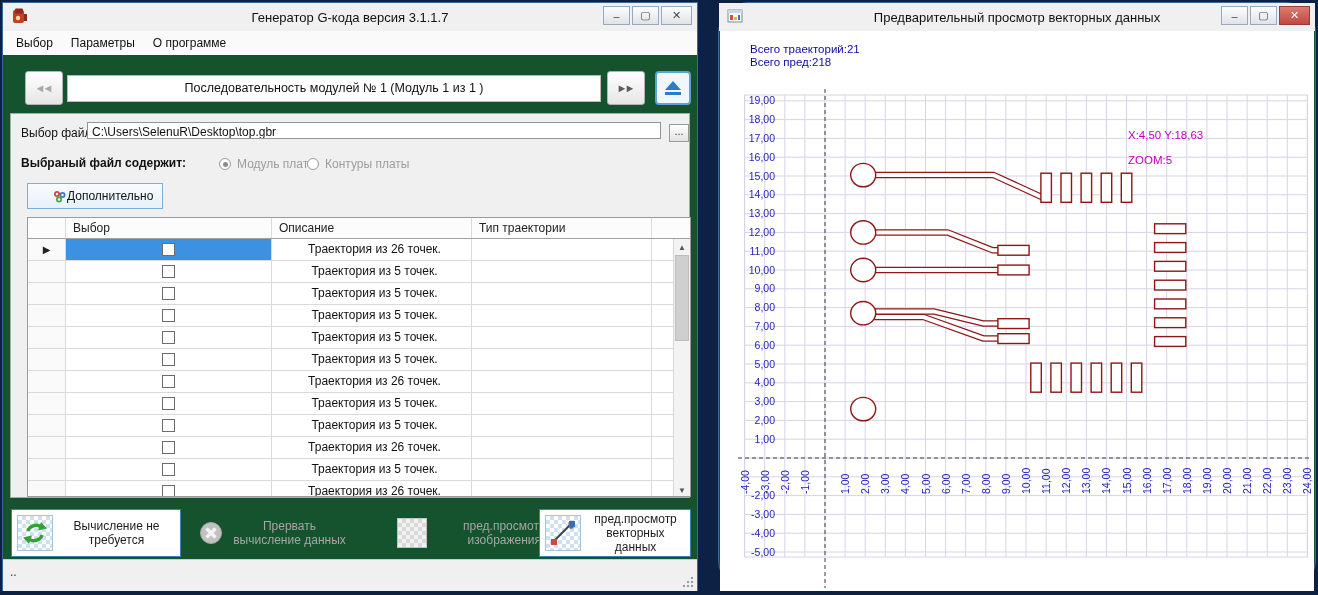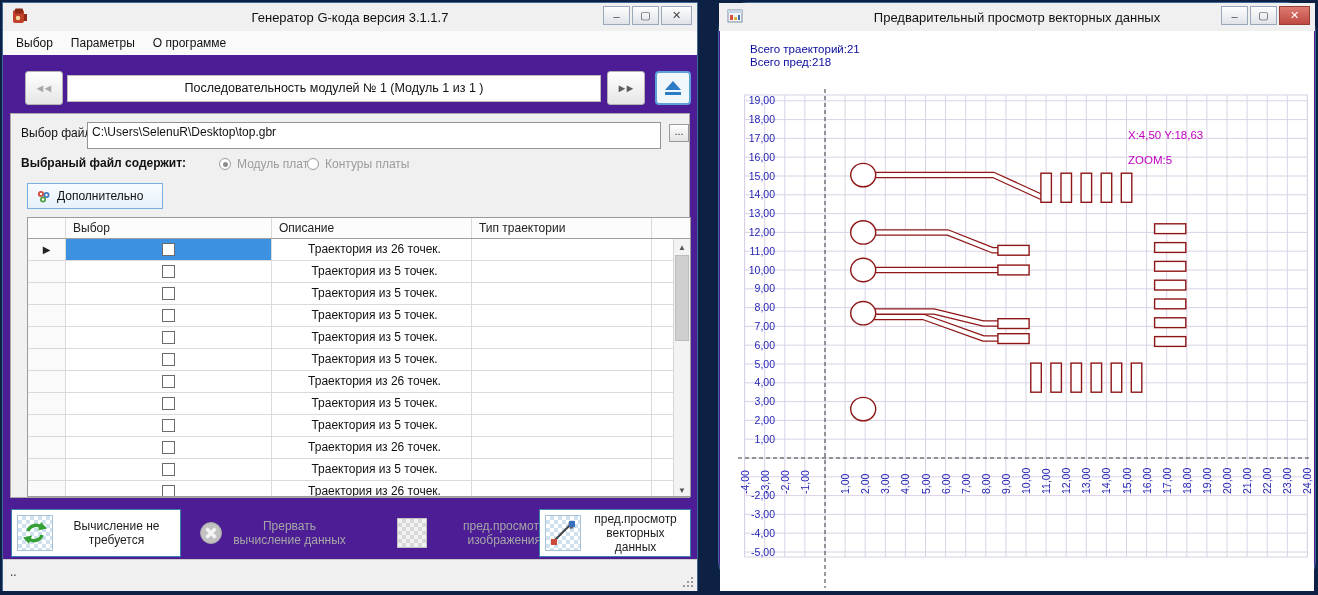--- a/index.html
+++ b/index.html
@@ -1,18 +1,18 @@
 <!DOCTYPE html>
 <html><head>
 <meta charset="utf-8">
 <style>
   * { margin:0; padding:0; box-sizing:border-box; }
   html,body { width:1318px; height:595px; overflow:hidden; background:#0c2143;
               font-family:"Liberation Sans", sans-serif; }
-  .win { position:absolute; top:2px; height:589px; background:#4c1d95; border:1px solid #3f6796; }
+  .win { position:absolute; top:2px; height:589px; background:#14532d; border:1px solid #3f6796; }
   #win-left  { left:2px;   width:696px; }
   #win-right { left:718px; width:598px;border-radius:31px; }
 
   
   .titlebar { position:relative; height:28px; display:flex; align-items:center; justify-content:center;
               font-size:13px; color:#111; background:#f0f0f0; }
   .app-ico { position:absolute; left:8px; top:5px; }
   .win-controls { position:absolute; top:3px; right:5px; display:flex; gap:2px; }
   .wbtn { width:27px; height:19px; border:1px solid #99a8ba; background:linear-gradient(#fdfdfd,#dfe3e8);
           color:#444; font-size:11px; display:flex; align-items:center; justify-content:center; }
@@ -30,31 +30,31 @@
   #nav-next { left:604px; color:#5d5d5d; }
   #module-box { position:absolute; left:64px; top:72px; width:534px; height:27px; background:#fff;
                 border:1px solid #b9b9b9; text-align:center; font-size:12.5px; color:#111; line-height:25px; }
   #eject-btn { position:absolute; left:652px; top:68px; width:36px; height:34px; border:2px solid #5ea0d8;
                border-radius:4px; background:#eff7fd; display:flex; flex-direction:column; align-items:center; justify-content:center; }
   .ej-tri { width:0; height:0; border-left:8px solid transparent; border-right:8px solid transparent; border-bottom:9px solid #2b7cc4; }
   .ej-bar { width:16px; height:3px; background:#2b7cc4; margin-top:2px; }
 
   .panel { position:absolute; left:7px; top:110px; width:680px; height:385px; border:1px solid #a9a9a9; background:#f0f0f0; }
   .filelabel { position:absolute; left:10px; top:12px; font-size:12px; color:#111; }
-  .filebox { position:absolute; left:76px; top:8px; width:574px; height:27px; background:#fff; border:1px solid #949494;
+  .filebox { position:absolute; left:76px; top:8px; width:574px; height:17px; background:#fff; border:1px solid #949494;
              font-size:12px; color:#111; line-height:19px; padding-left:4px; white-space:nowrap; overflow:hidden; }
   .browse { position:absolute; left:658px; top:10px; width:20px; height:18px; border:1px solid #9a9a9a;
             background:linear-gradient(#fefefe,#e3e3e3); font-size:11px; text-align:center; line-height:13px; color:#333; }
   .containslabel { position:absolute; left:10px; top:42px; font-size:12px; font-weight:bold; color:#111; }
   .radio { position:absolute; display:flex; align-items:center; gap:6px; color:#9c9c9c; font-size:12px; }
   .rdot { width:12px; height:12px; border-radius:50%; border:1px solid #9a9a9a; background:#fff; position:relative; }
   .rdot.on::after { content:""; position:absolute; left:3px; top:3px; width:5px; height:5px; border-radius:50%; background:#8c8c8c; }
   #extra-btn { position:absolute; left:16px; top:69px; width:136px; height:26px; border:1px solid #7caedd;
-               background:linear-gradient(#f8fbfe,#e7f1fa); display:flex; align-items:center; gap:6px;
-               padding-left:8px; font-size:12px; color:#111; }
+               background:linear-gradient(#f8fbfe,#e7f1fa); display:flex; align-items:center; 
+               padding-left:24px; font-size:12px; color:#111; }
 
   .grid { position:absolute; left:16px; top:103px; width:664px; height:280px; background:#fff;
           border:1px solid #9b9b9b; overflow:hidden; }
   .ghead { display:flex; height:21px; border-bottom:1px solid #a0a0a0; background:#fcfcfc; font-size:12px; color:#222; }
   .hc { border-right:1px solid #dadada; padding:3px 0 12px 7px; overflow:hidden; white-space:nowrap; }
   .w-sel{width:38px;} .w-chk{width:206px;} .w-desc{width:200px;} .w-type{width:180px;} .w-fill{flex:1;border-right:none;}
   #grid-rows { position:absolute; left:0; top:21px; width:647px; height:259px; overflow:hidden; }
   .grow { display:flex; height:22px; font-size:12px; background:#fff; }
   .gc { border-right:1px solid #dadada; border-bottom:1px solid #dadada; overflow:hidden; }
   .gc.sel { width:38px; background:#fafafa; display:flex; align-items:center; justify-content:center; color:#222; font-size:10px; }

